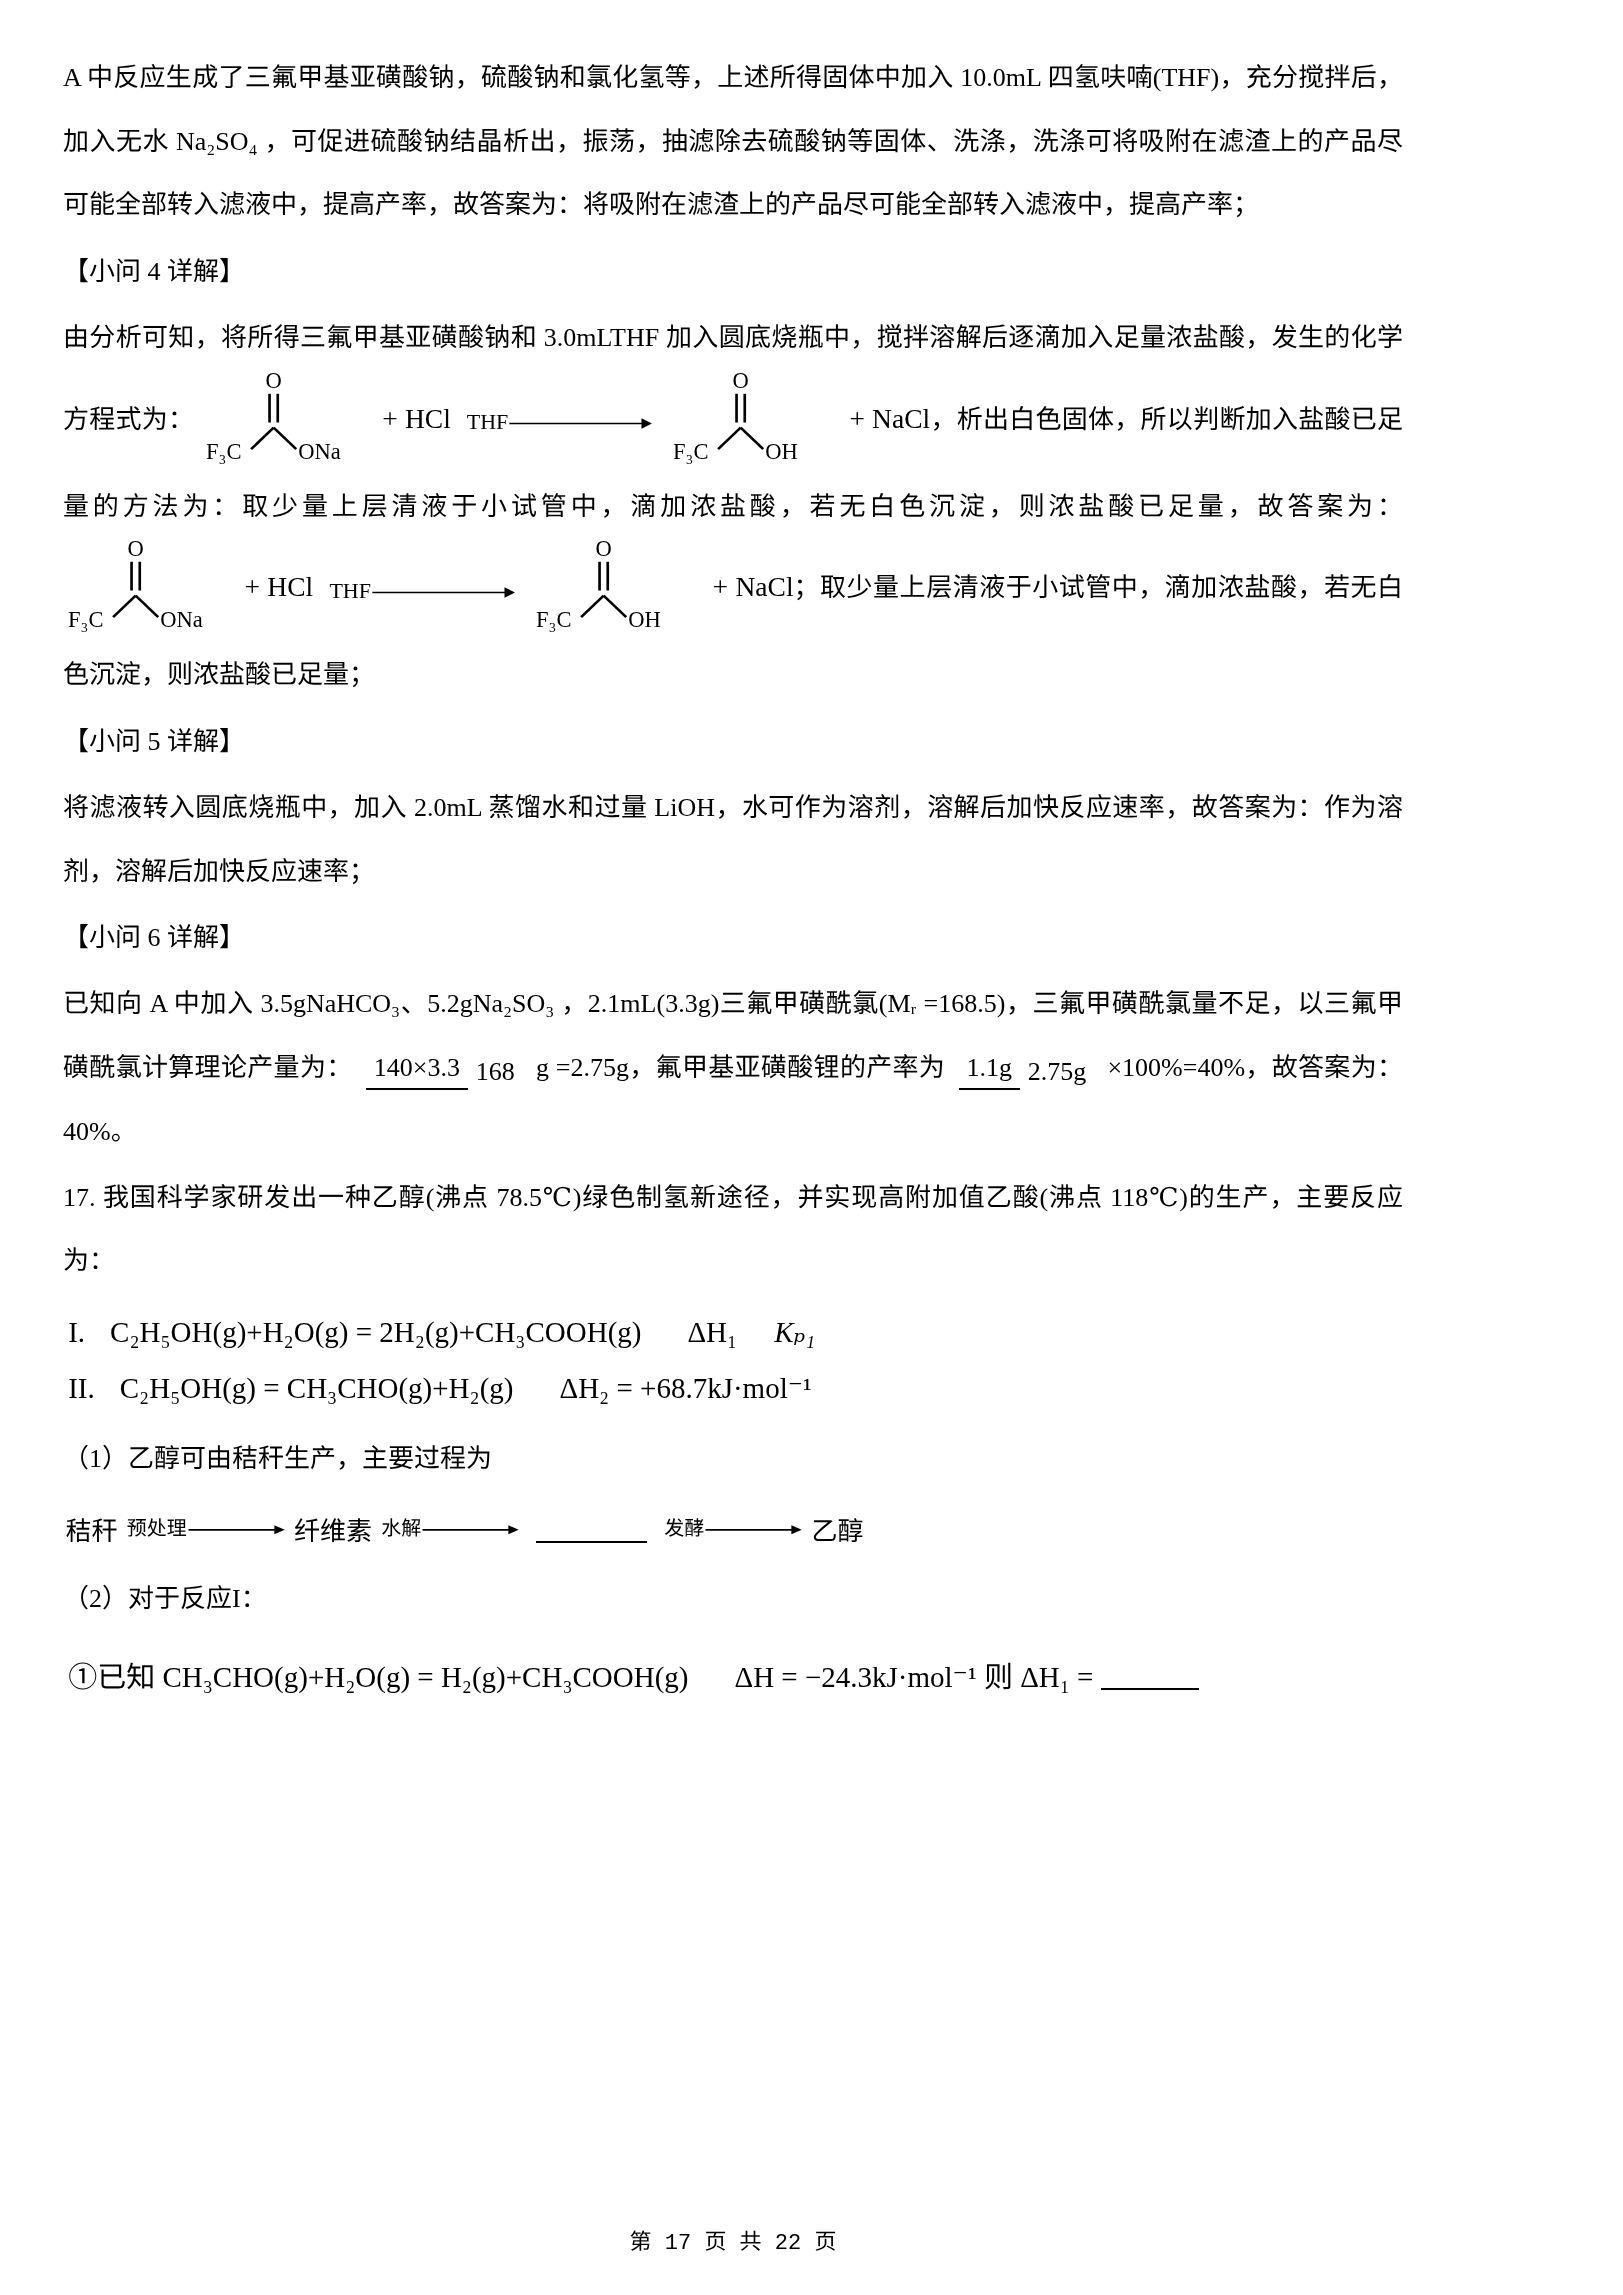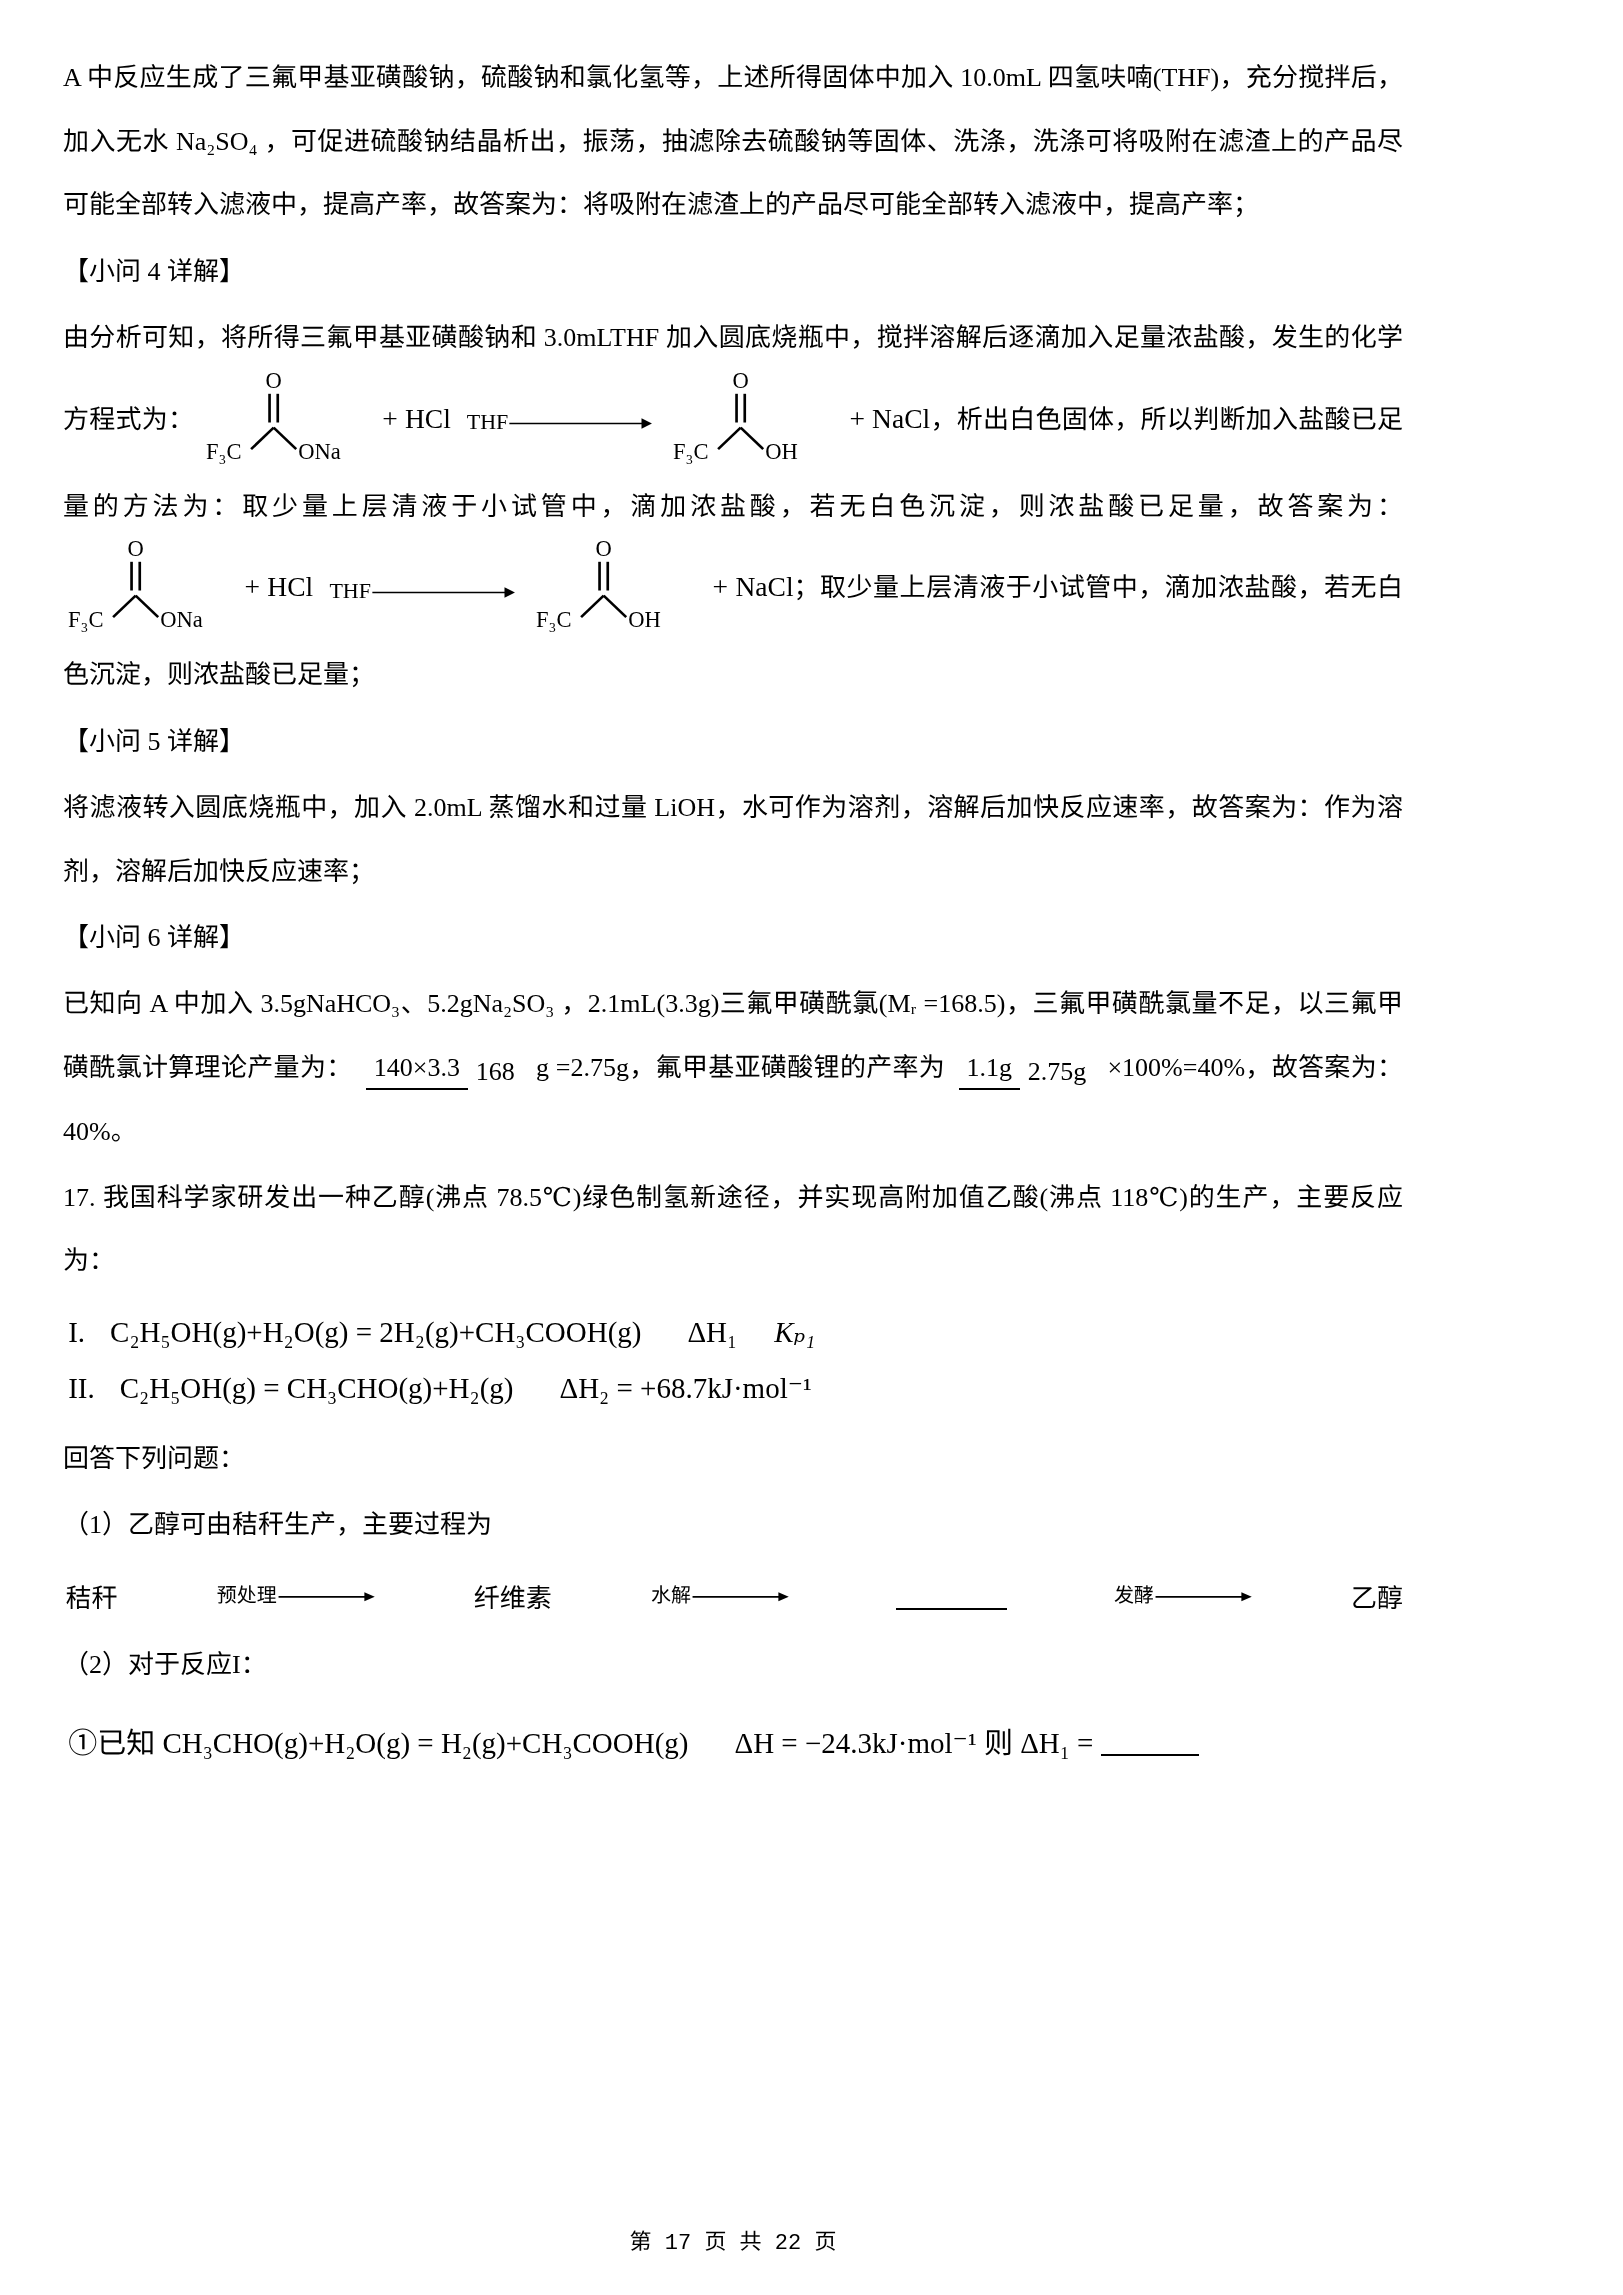--- a/index.html
+++ b/index.html
@@ -48,21 +48,21 @@
   .eq-line .eq-kp { margin-left:37px; font-style:italic; }
   
   .blank {
     display:inline-block; width:111px; height:1.1em;
     border-bottom:2px solid #000; vertical-align:baseline; margin:0 7.9px;
   }
   .blank.short { width:98px; }
   
   .process-line {
     display:flex; align-items:center; font-size:26px;
-    margin:19.6px 0 19.6px 2.6px; white-space:nowrap;justify-content:space-between;
+    margin:19.6px 0 19.6px 2.6px; white-space:nowrap;
   }
   .footer {
     position:absolute; left:0; bottom:39px; width:100%;
     text-align:center; font-size:22px;font-family:Liberation Mono, monospace;
   }
 </style>
 </head>
 <body>
 
 <div class="page">
@@ -170,23 +170,20 @@
       <span class="eq-dh">ΔH₁</span>
       <span class="eq-kp">Kₚ₁</span>
     </div>
 
     <div class="eq-line">
       <span class="eq-label">II.</span>
       <span class="eq-body">C₂H₅OH(g) = CH₃CHO(g)+H₂(g)</span>
       <span class="eq-dh">ΔH₂ = +68.7kJ·mol⁻¹</span>
     </div>
 
-    <p>
-      <span>回答下列问题：</span>
-    </p>
 
     <p>
       <span>（1）乙醇可由秸秆生产，主要过程为</span>
     </p>
 
     <div class="process-line">
       <span>秸秆</span>
       <span class="rxn-arrow small">
         <span class="lbl">预处理</span>
         <svg class="arrow-svg" width="98" height="13" viewBox="0 0 150 20">

